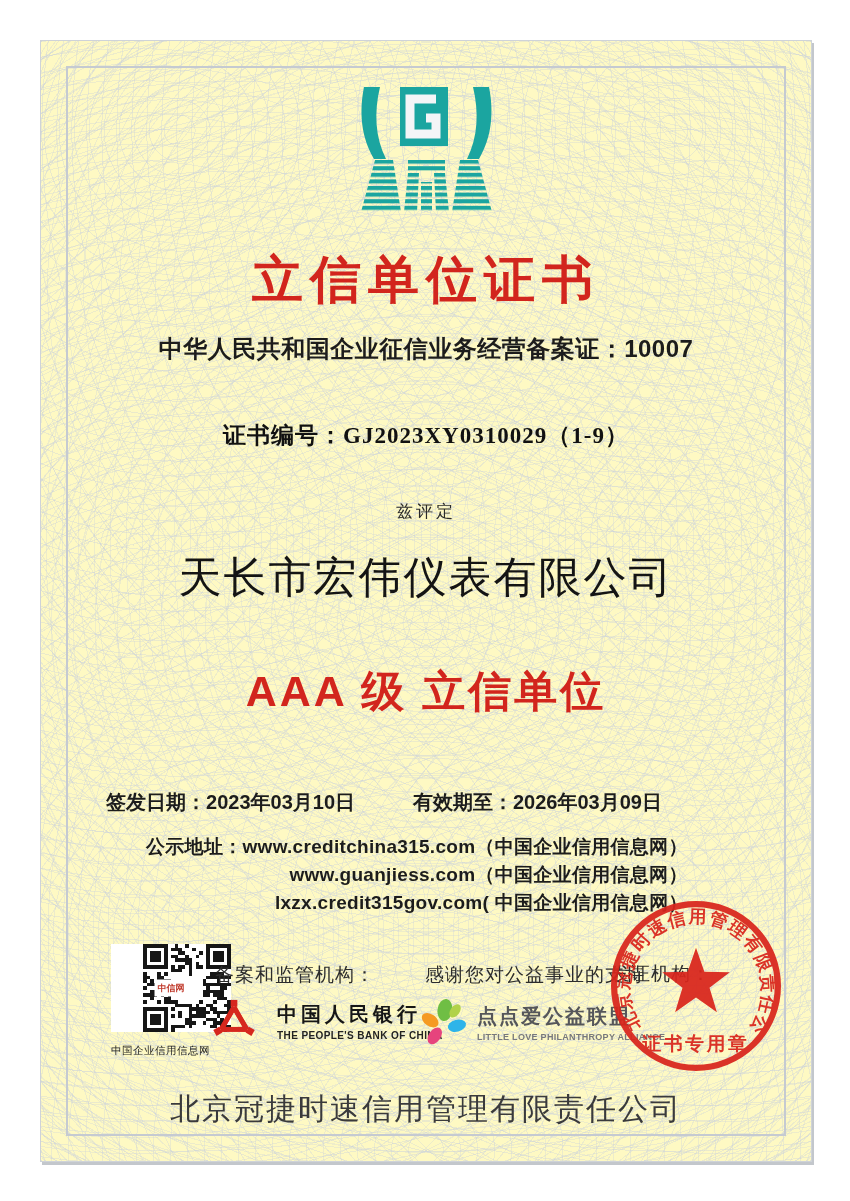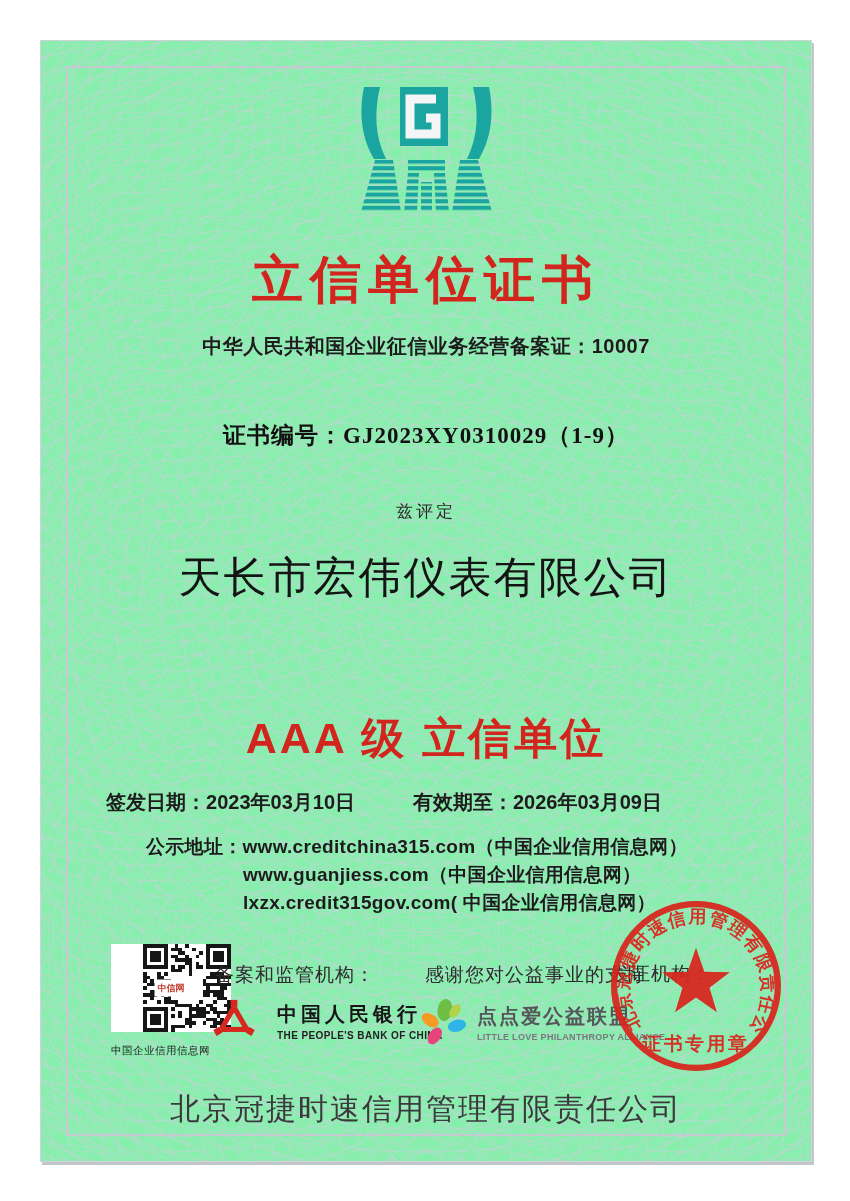--- a/index.html
+++ b/index.html
@@ -3,21 +3,21 @@
 <meta charset="utf-8">
 <style>
   html,body{margin:0;padding:0;}
   body{
     width:850px;height:1201px;background:#ffffff;position:relative;overflow:hidden;
     font-family:"Liberation Sans","DejaVu Sans",sans-serif;
   }
   
   .paper{
     position:absolute;left:40px;top:40px;width:770px;height:1120px;
-    background-color:#86efac;
+    background-color:#fef9c3;
     border:1px solid #cfd3d8;
     box-shadow:2px 3px 0 #c3c7cc;
   }
   .paper .guilloche{
     position:absolute;inset:0;pointer-events:none;
     background:
       repeating-radial-gradient(circle at 18% 8%,  rgba(202,209,219,.38) 0 1px, transparent 1px 15px),
       repeating-radial-gradient(circle at 82% 8%,  rgba(202,209,219,.38) 0 1px, transparent 1px 15px),
       repeating-radial-gradient(circle at 50% 22%, rgba(202,209,219,.32) 0 1px, transparent 1px 18px),
       repeating-radial-gradient(circle at 12% 45%, rgba(202,209,219,.32) 0 1px, transparent 1px 16px),
@@ -31,36 +31,36 @@
     position:absolute;left:25px;top:25px;right:25px;bottom:25px;
     border:2px solid #c5cad1;pointer-events:none;
   }
   
   .abs{position:absolute;left:0;right:0;text-align:center;}
   .logo-wrap{top:46px;}
   .title{
     top:211px;font-size:51px;font-weight:900;letter-spacing:7px;
     color:#d2251d;line-height:1.1;
   }
-  .subtitle{top:292px;font-size:20px;font-weight:700;color:#1c1c1c;letter-spacing:.5px;}
+  .subtitle{top:292px;font-size:24px;font-weight:700;color:#1c1c1c;letter-spacing:.5px;}
   .certno{
     top:379px;font-size:23px;font-weight:700;color:#111;
     font-family:"Liberation Serif","DejaVu Serif",serif;letter-spacing:1px;
   }
   .hereby{top:459px;font-size:17px;color:#2a2a2a;letter-spacing:3px;
     font-family:"Liberation Serif","DejaVu Serif",serif;}
   .company{
     top:508px;font-size:43px;color:#141414;letter-spacing:2px;
     font-family:"Liberation Serif","DejaVu Serif",serif;font-weight:500;text-align:center;
   }
-  .rating{top:669px;font-size:43px;font-weight:900;color:#d2251d;letter-spacing:3px;}
+  .rating{top:622px;font-size:43px;font-weight:900;color:#d2251d;letter-spacing:3px;}
   .dates{top:748px;right:84px;font-size:20px;font-weight:700;color:#1c1c1c;}
   .dates .gap{display:inline-block;width:58px;}
   .publicity{
-    position:absolute;left:105px;top:792px;text-align:left;
+    position:absolute;left:105px;top:792px;text-align:right;
     font-size:19px;font-weight:700;color:#1c1c1c;line-height:28px;letter-spacing:.3px;
   }
   .publicity .indent{margin-left:97px;}
   
   .qr-block{position:absolute;left:70px;top:903px;width:90px;}
   .qr-box{position:relative;width:88px;height:88px;background:#fff;padding-left:32px;}
   .qr-box svg{display:block;width:88px;height:88px;}
   .qr-label{
     position:absolute;left:50%;top:50%;transform:translate(-50%,-50%);
     background:#fff;padding:2px 3px;color:#c0392b;font-size:9px;font-weight:700;

